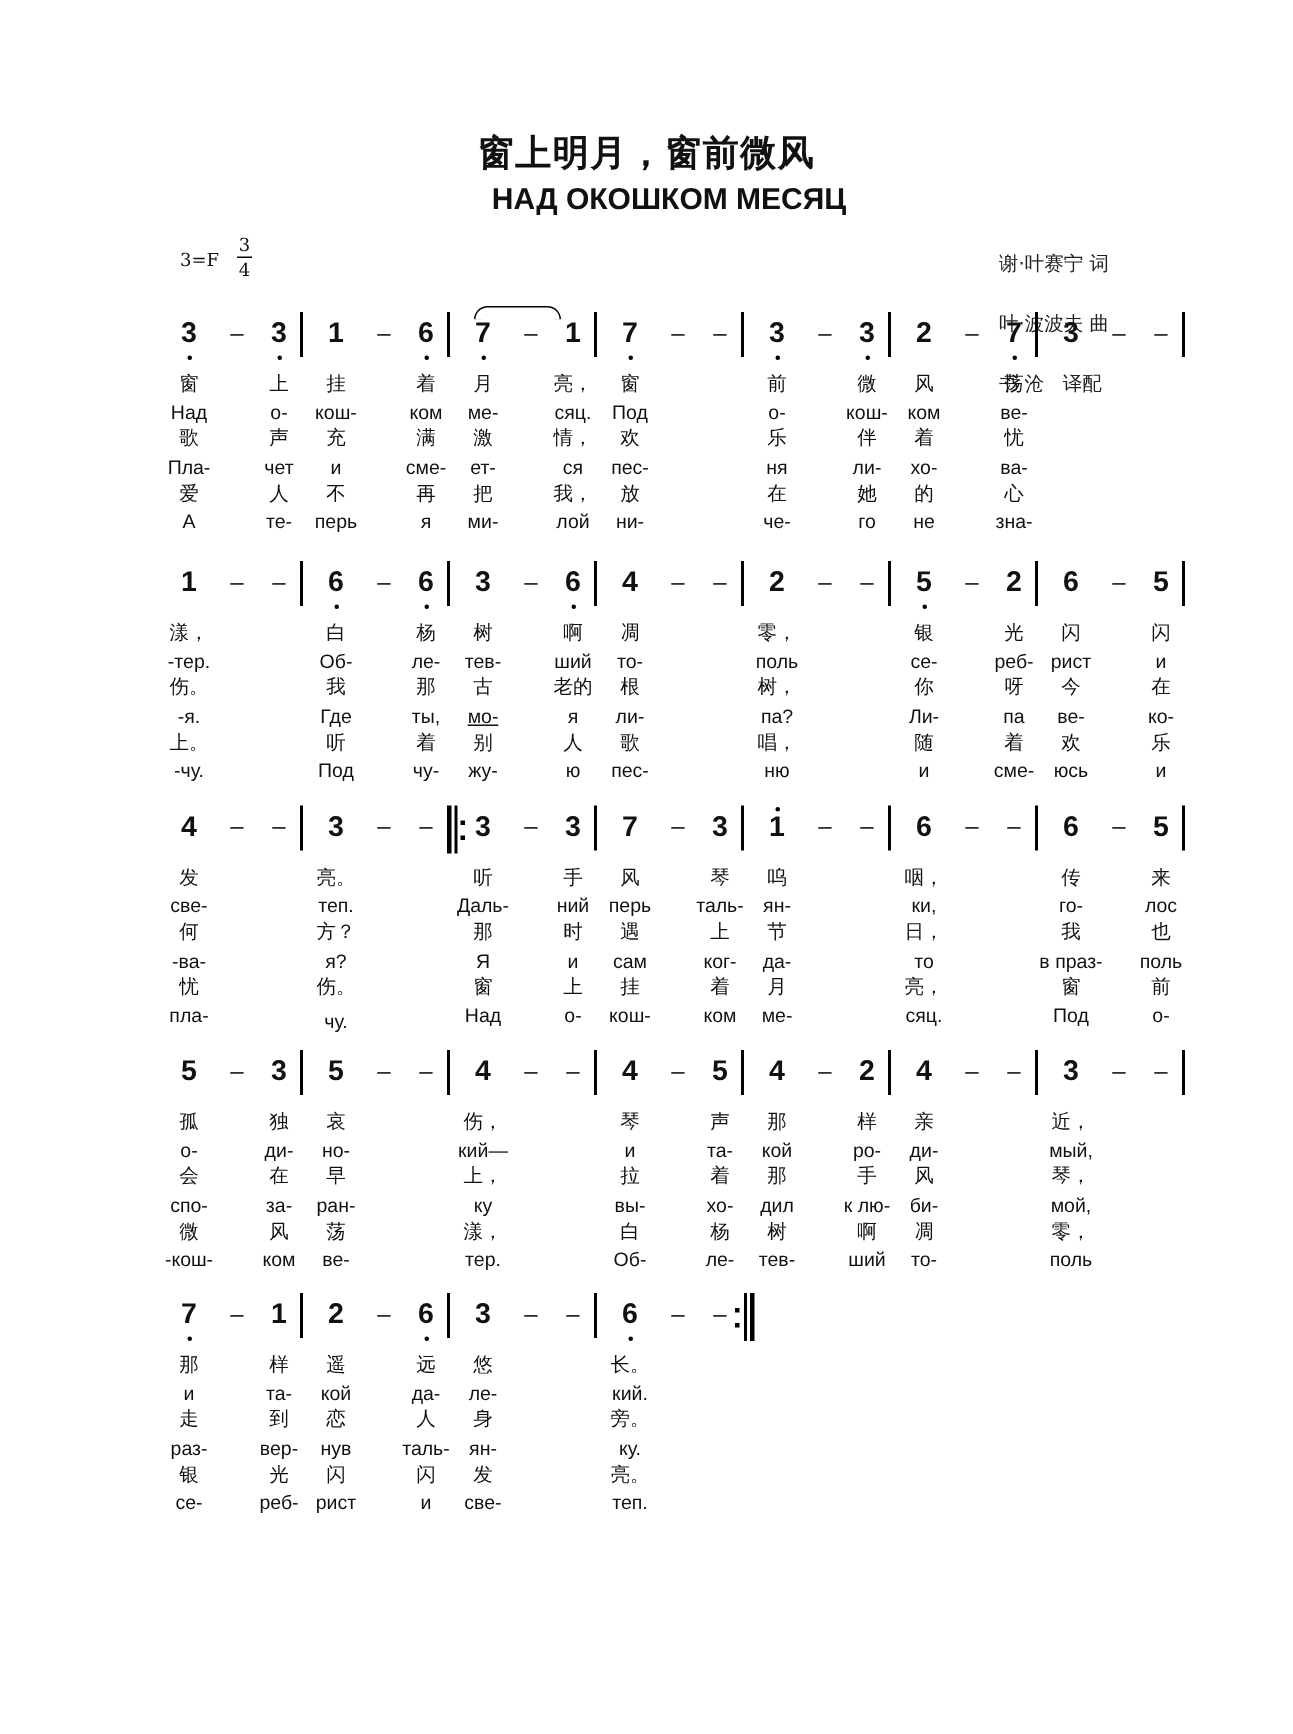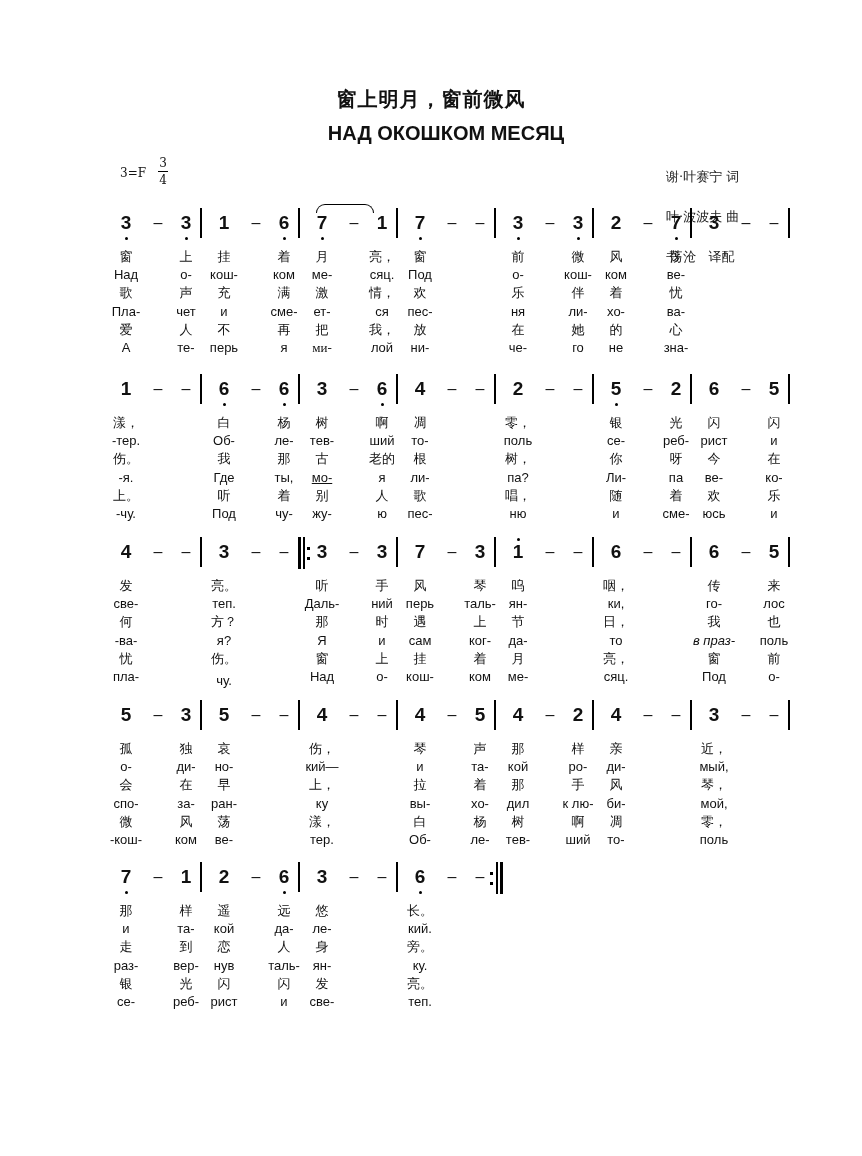--- a/index.html
+++ b/index.html
@@ -1,19 +1,19 @@
 <!DOCTYPE html>
 <html><head>
 <meta charset="utf-8">
 <style>
   html, body { margin: 0; padding: 0; background: #ffffff; }
   body { width: 862px; height: 1156px; position: relative; overflow: hidden;
          font-family: "DejaVu Sans", sans-serif; color: #111; }
   .title-cn { position: absolute; top: 86px; left: 0; width: 862px; text-align: center;
-              font-family: "DejaVu Serif", serif; font-size: 20px; font-weight: bold; letter-spacing: 1px; }
+              font-family: "DejaVu Serif", serif; font-size: 24px; font-weight: bold; letter-spacing: 1px; }
   .title-ru { position: absolute; top: 122px; left: 0; width: 892px; text-align: center;
               font-family: "Liberation Sans", sans-serif; font-size: 20px; font-weight: bold; }
   .credits { position: absolute; top: 145px; left: 666px; font-size: 13px; line-height: 16px; color: #222; }
   .credits div { white-space: pre; margin-top: 24px; }
   .key { position: absolute; top: 166px; left: 120px; font-family: "DejaVu Serif", serif; font-size: 12px; }
   .timesig { position: absolute; top: 156px; left: 158px; font-family: "DejaVu Serif", serif; font-size: 12px;
              text-align: center; line-height: 14px; }
   .timesig .bar { border-top: 1px solid #000; width: 10px; margin: 1px auto; }
 
   .row { position: absolute; left: 0; width: 862px; }
@@ -137,21 +137,21 @@
         <span class="lyric cn" style="left: 352px; top: 108.8px;">我，</span>
         <span class="lyric cn" style="left: 390px; top: 108.8px;">放</span>
         <span class="lyric cn" style="left: 488px; top: 108.8px;">在</span>
         <span class="lyric cn" style="left: 548px; top: 108.8px;">她</span>
         <span class="lyric cn" style="left: 586px; top: 108.8px;">的</span>
         <span class="lyric cn" style="left: 646px; top: 108.8px;">心</span>
         <span class="lyric ru" style="left: 96px; top: 127px;">А</span>
         <span class="lyric ru" style="left: 156px; top: 127px;">те-</span>
         <span class="lyric ru" style="left: 194px; top: 127px;">перь</span>
         <span class="lyric ru" style="left: 254px; top: 127px;">я</span>
-        <span class="lyric ru" style="left: 292px; top: 127px; font-family: Liberation Serif, serif;">ми-</span>
+        <span class="lyric ru" style="left: 292px; top: 127px;">ми-</span>
         <span class="lyric ru" style="left: 352px; top: 127px;">лой</span>
         <span class="lyric ru" style="left: 390px; top: 127px;">ни-</span>
         <span class="lyric ru" style="left: 488px; top: 127px;">че-</span>
         <span class="lyric ru" style="left: 548px; top: 127px;">го</span>
         <span class="lyric ru" style="left: 586px; top: 127px;">не</span>
         <span class="lyric ru" style="left: 646px; top: 127px;">зна-</span>
       </div>
       <div class="row" style="top: 378px;">
         <span class="note" style="left: 116px; top: 0px;">1</span>
         <span class="dash" style="left: 150px; top: 2px;">–</span>
@@ -316,21 +316,21 @@
         <span class="lyric cn" style="left: 684px; top: 72.4px;">我</span>
         <span class="lyric cn" style="left: 744px; top: 72.4px;">也</span>
         <span class="lyric ru" style="left: 96px; top: 90.6px;">-ва-</span>
         <span class="lyric ru" style="left: 194px; top: 90.6px;">я?</span>
         <span class="lyric ru" style="left: 292px; top: 90.6px;">Я</span>
         <span class="lyric ru" style="left: 352px; top: 90.6px;">и</span>
         <span class="lyric ru" style="left: 390px; top: 90.6px;">сам</span>
         <span class="lyric ru" style="left: 450px; top: 90.6px;">ког-</span>
         <span class="lyric ru" style="left: 488px; top: 90.6px;">да-</span>
         <span class="lyric ru" style="left: 586px; top: 90.6px;">то</span>
-        <span class="lyric ru" style="left: 684px; top: 90.6px; font-style: italic;">в праз-</span>
+        <span class="lyric ru" style="left: 684px; top: 90.6px;">в праз-</span>
         <span class="lyric ru" style="left: 744px; top: 90.6px;">поль</span>
         <span class="lyric cn" style="left: 96px; top: 108.8px;">忧</span>
         <span class="lyric cn" style="left: 194px; top: 108.8px;">伤。</span>
         <span class="lyric cn" style="left: 292px; top: 108.8px;">窗</span>
         <span class="lyric cn" style="left: 352px; top: 108.8px;">上</span>
         <span class="lyric cn" style="left: 390px; top: 108.8px;">挂</span>
         <span class="lyric cn" style="left: 450px; top: 108.8px;">着</span>
         <span class="lyric cn" style="left: 488px; top: 108.8px;">月</span>
         <span class="lyric cn" style="left: 586px; top: 108.8px;">亮，</span>
         <span class="lyric cn" style="left: 684px; top: 108.8px;">窗</span>

